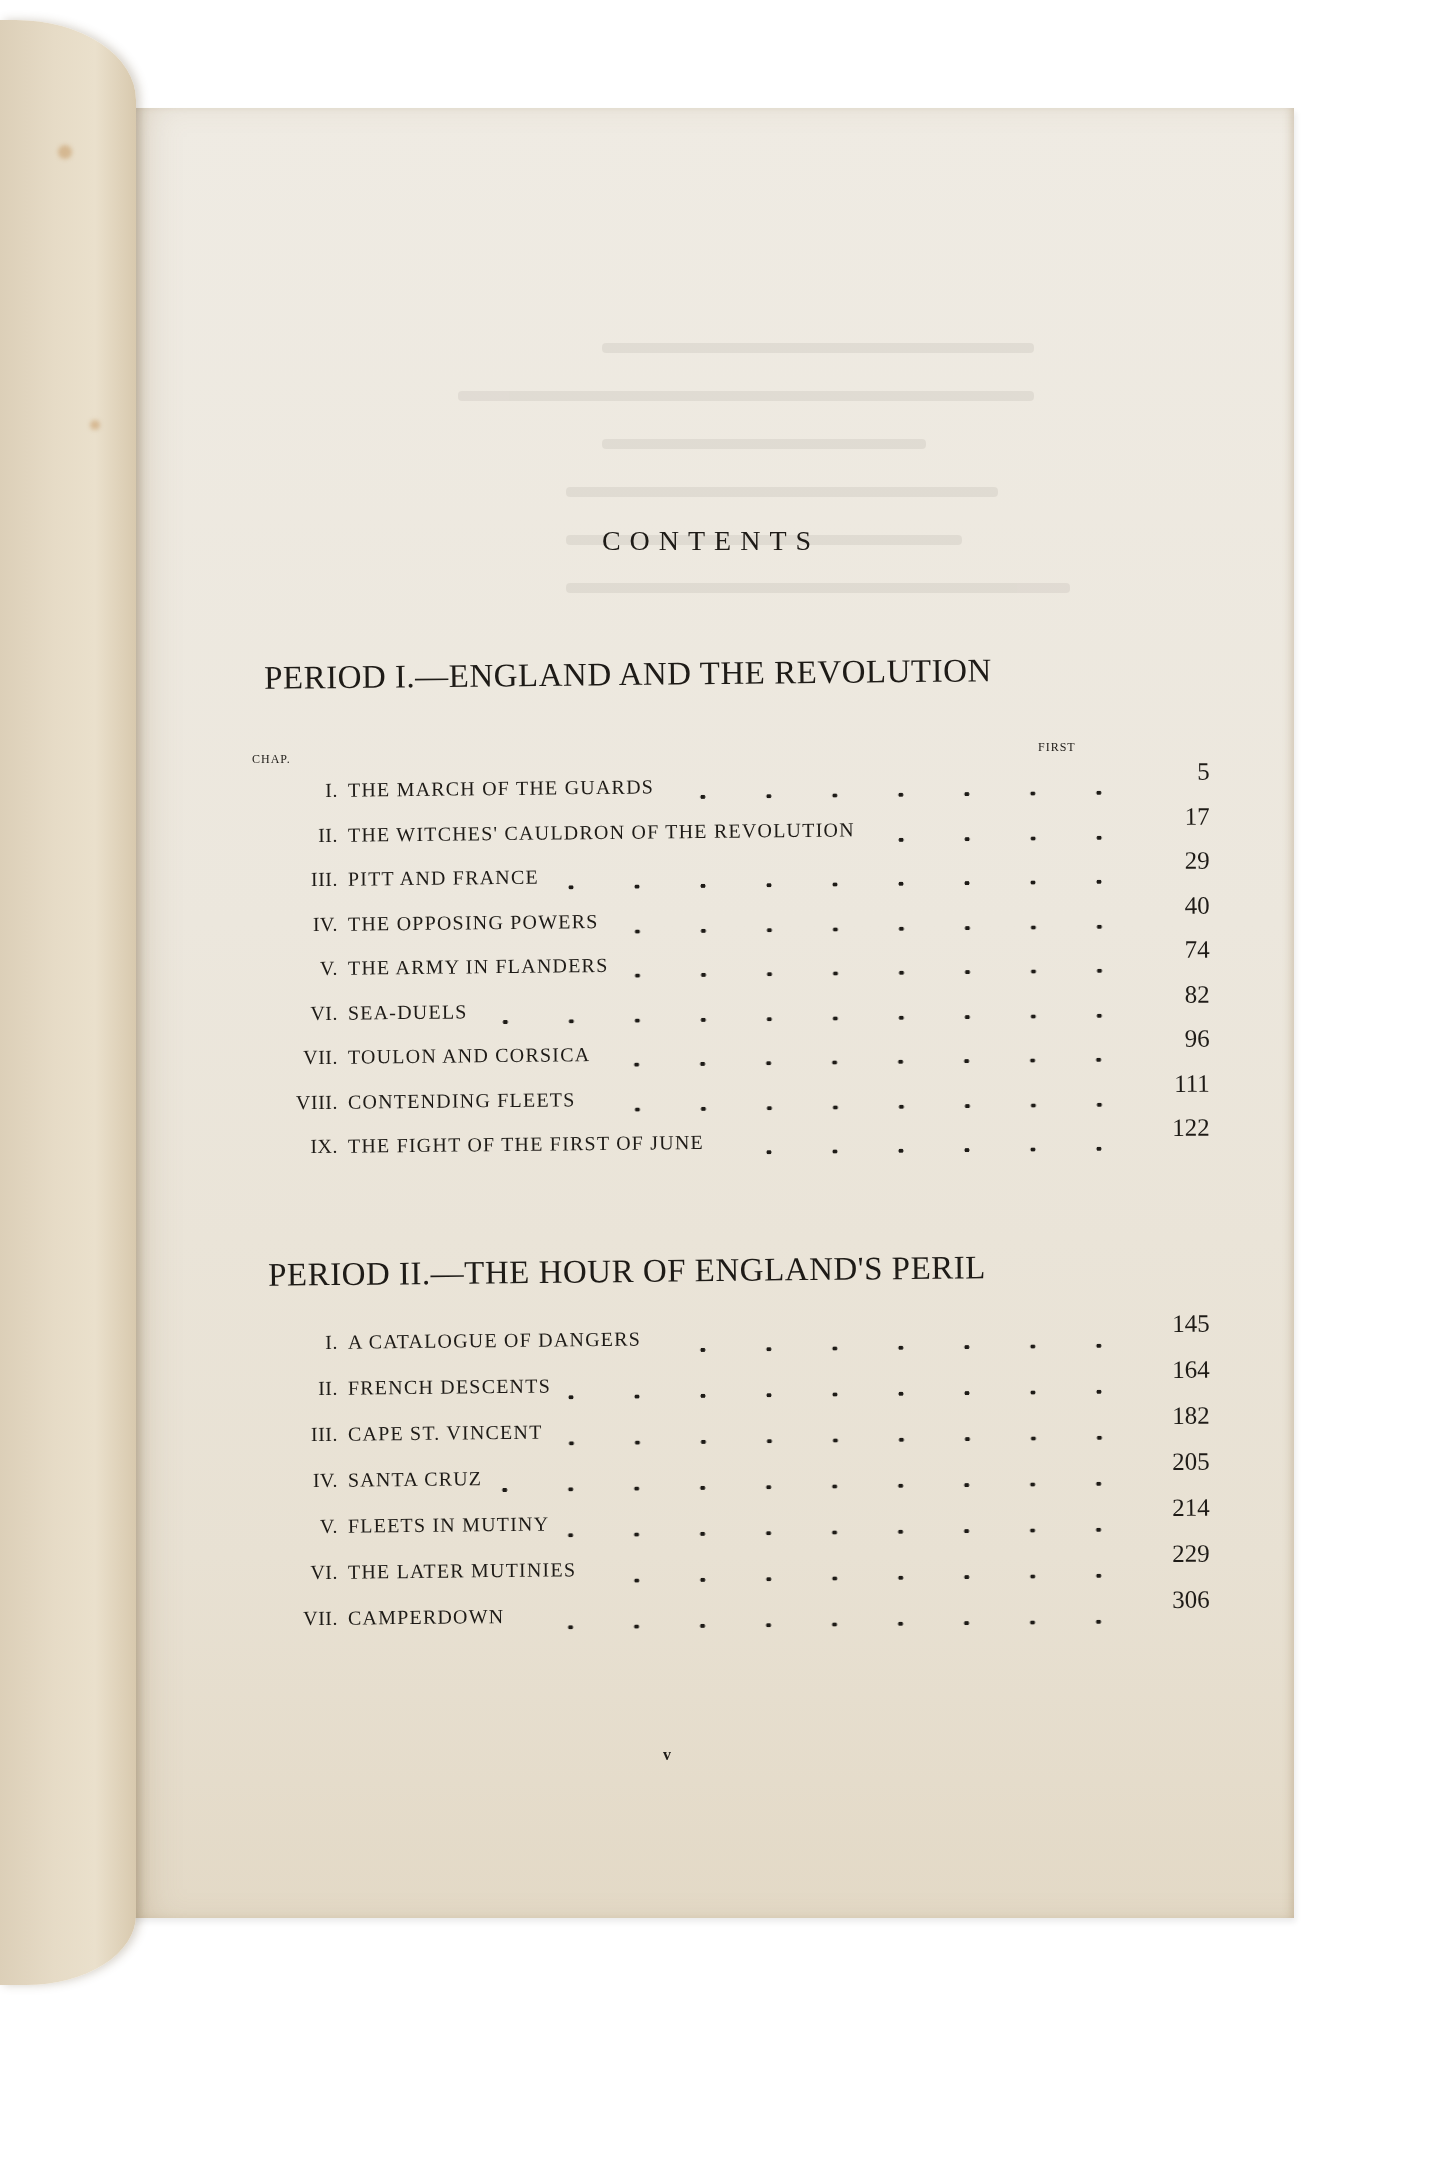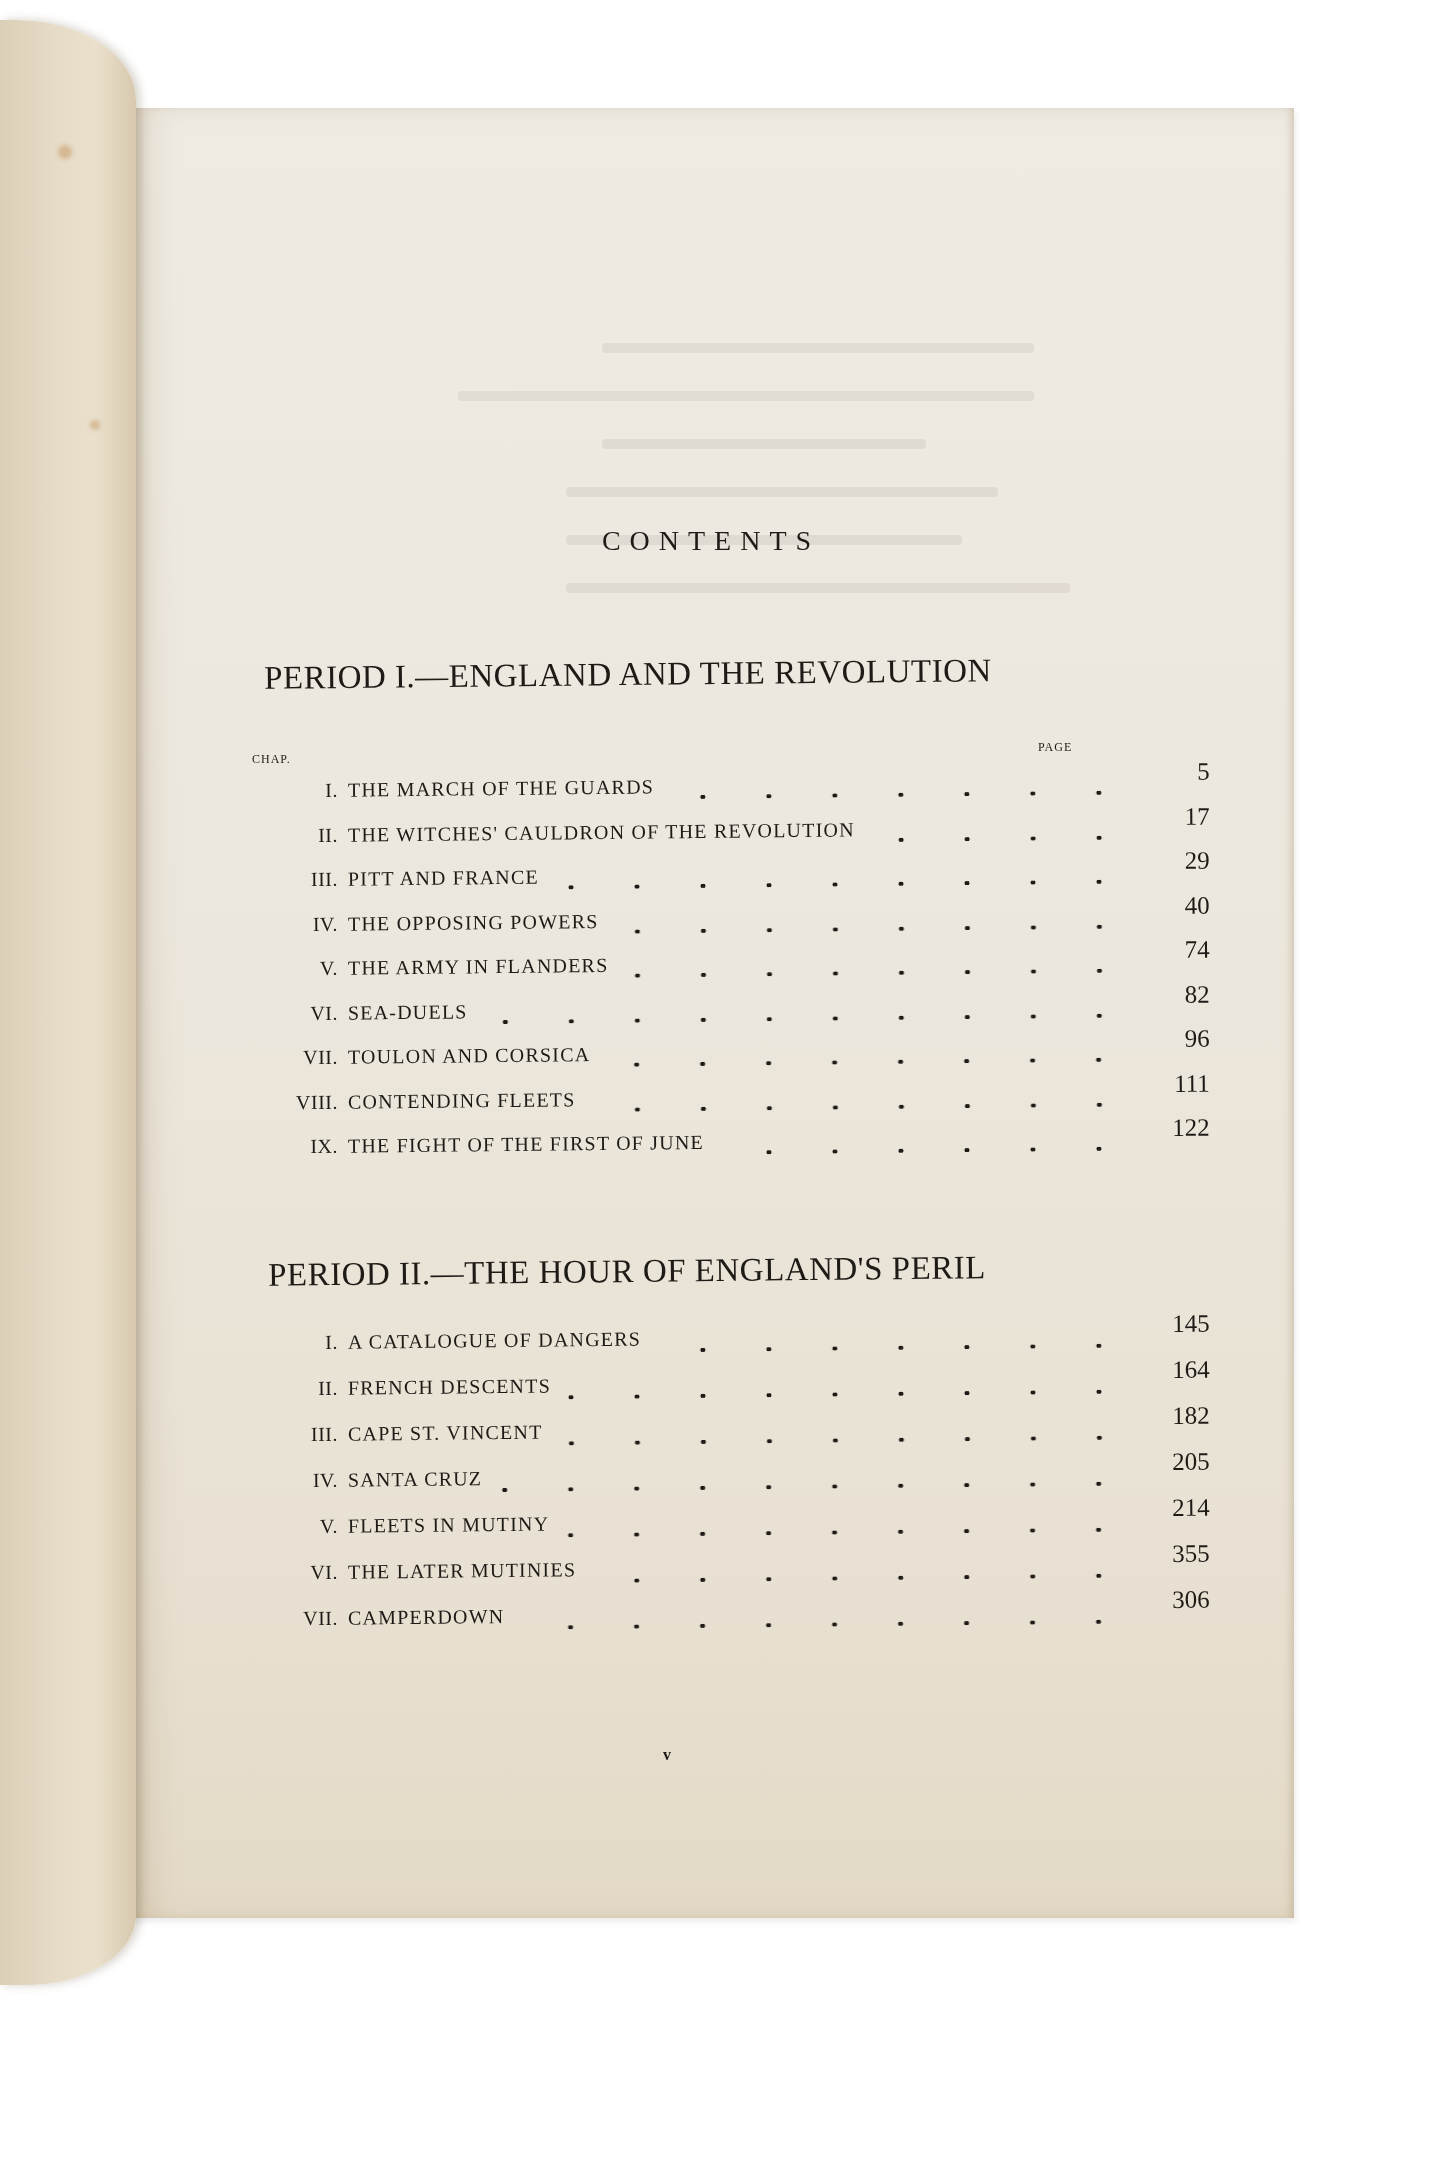--- a/index.html
+++ b/index.html
@@ -166,21 +166,21 @@
     <div style="width:45%;margin-left:20%"></div>
     <div style="width:60%;margin-left:15%"></div>
     <div style="width:55%;margin-left:15%"></div>
     <div style="width:70%;margin-left:15%"></div>
   </div>
 
   <div class="contents-title">CONTENTS</div>
 
   <div class="period-heading period-1">PERIOD I.—ENGLAND AND THE REVOLUTION</div>
   <div class="col-label chap-label">CHAP.</div>
-  <div class="col-label page-label">PAGE</div>
+  <div class="col-label page-label">FIRST</div>
 
   <div class="toc-list p1">
     <div class="toc-row">
       <span class="numeral">I.</span>
       <span class="title">THE MARCH OF THE GUARDS</span>
       <span class="leader"></span>
       <span class="pageno">5</span>
     </div>
     <div class="toc-row">
       <span class="numeral">II.</span>
@@ -262,21 +262,21 @@
     <div class="toc-row">
       <span class="numeral">V.</span>
       <span class="title">FLEETS IN MUTINY</span>
       <span class="leader"></span>
       <span class="pageno">214</span>
     </div>
     <div class="toc-row">
       <span class="numeral">VI.</span>
       <span class="title">THE LATER MUTINIES</span>
       <span class="leader"></span>
-      <span class="pageno">355</span>
+      <span class="pageno">229</span>
     </div>
     <div class="toc-row">
       <span class="numeral">VII.</span>
       <span class="title">CAMPERDOWN</span>
       <span class="leader"></span>
       <span class="pageno">306</span>
     </div>
   </div>
 
   <div class="folio">v</div>

